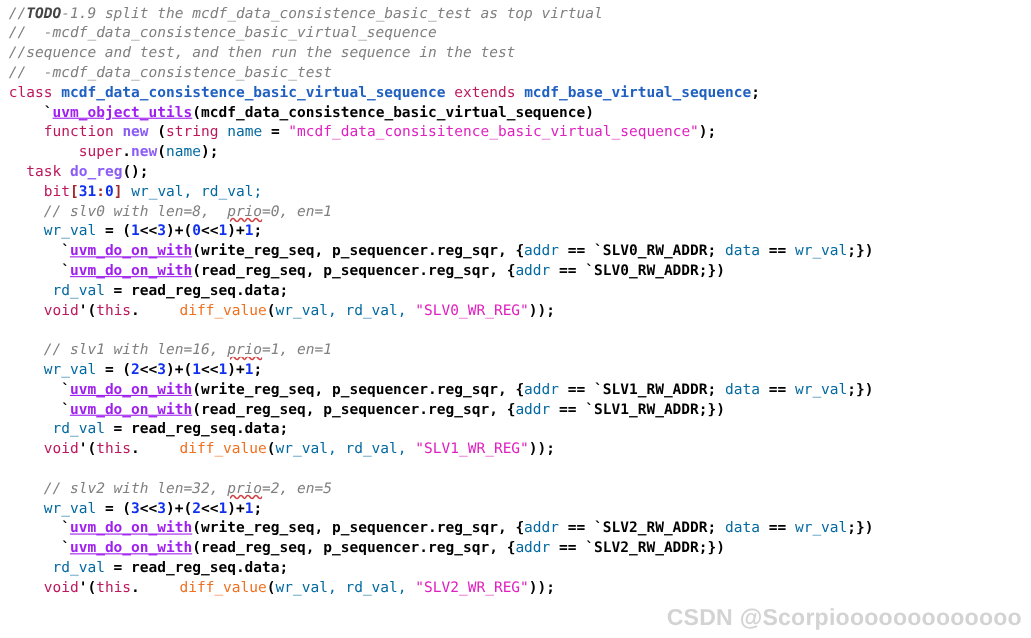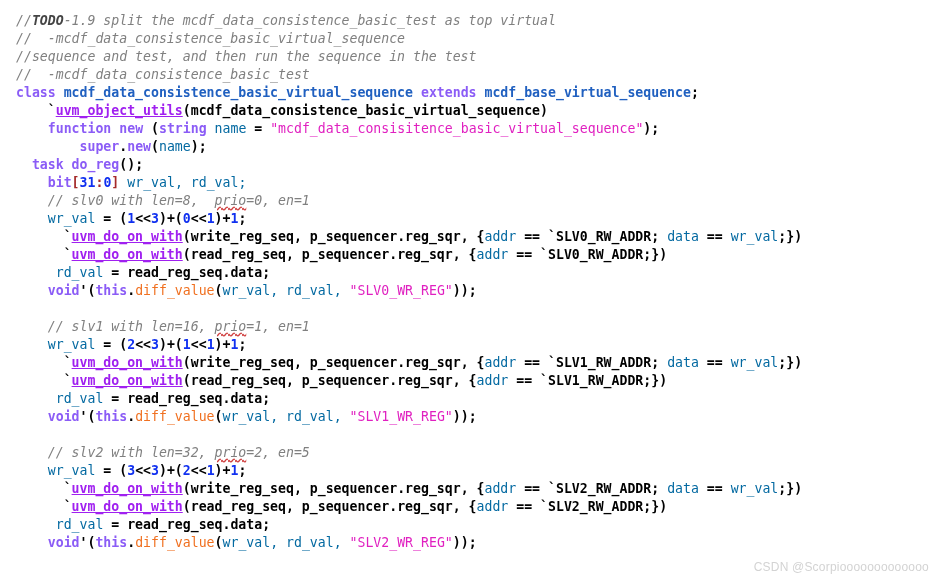--- a/index.html
+++ b/index.html
@@ -11,60 +11,61 @@
     width: 937px;
     height: 580px;
     overflow: hidden;
     font-family: "DejaVu Sans Mono", monospace;
   }
   #code-view {
     position: relative;
     width: 937px;
     height: 580px;
     background: #ffffff;
-    padding: 12px;
+    padding: 4px;
     box-sizing: border-box;
   }
   .code-line {
     height: 18px;
     line-height: 18px;
     font-size: 13.2px;
     white-space: pre;
     font-family: "DejaVu Sans Mono", monospace;
     letter-spacing: 0px;
     padding-left: 4px;
   }
   .tok { white-space: pre; }
 
   
   .c-comment   { color: #808080; font-style: italic; }
   .c-commentb  { color: #444444; font-style: italic; font-weight: bold; }
-  .c-keyword   { color: #8b5cf6; font-weight: bold; }
+  .c-keyword   { color: #be185d; font-weight: normal; }
   .c-kw2       { color: #a52a2a; font-weight: bold; }
   .c-type      { color: #2060c0; font-weight: bold; }
   .c-plain     { color: #0369a1; }
   .c-string    { color: #e020c0; }
   .c-macro     { color: #a020f0; font-weight: bold; text-decoration: underline; }
   .c-func      { color: #8b5cf6; font-weight: bold; }
-  .c-func2     { color: #f07020; }
+  .c-func2     { color: #f07020; margin-left: 36px; }
   .c-num       { color: #1030f0; font-weight: bold; }
   .c-punct     { color: #000000; font-weight: bold; }
   .c-tick      { color: #000000; font-weight: bold; }
   .c-bold      { color: #000000; font-weight: bold; }
   .c-squiggle  { text-decoration: underline; text-decoration-style: wavy; text-decoration-color: #d04040; }
 
   #watermark {
     position: absolute;
     right: 8px;
     bottom: 6px;
     font-family: "Liberation Sans", sans-serif;
-    font-size: 12px;
+    font-size: 21px;
     color: #d3d3d3;
     white-space: nowrap;
     letter-spacing: 0.2px;
+    font-weight: bold;
   }
 </style>
 </head>
 <body>
 
 <div id="code-view">
   <div id="code-lines">
       <div class="code-line"><span class="tok c-comment">//</span><span class="tok c-commentb">TODO</span><span class="tok c-comment">-1.9 split the mcdf_data_consistence_basic_test as top virtual</span></div>
       <div class="code-line"><span class="tok c-comment">//  -mcdf_data_consistence_basic_virtual_sequence</span></div>
       <div class="code-line"><span class="tok c-comment">//sequence and test, and then run the sequence in the test</span></div>

